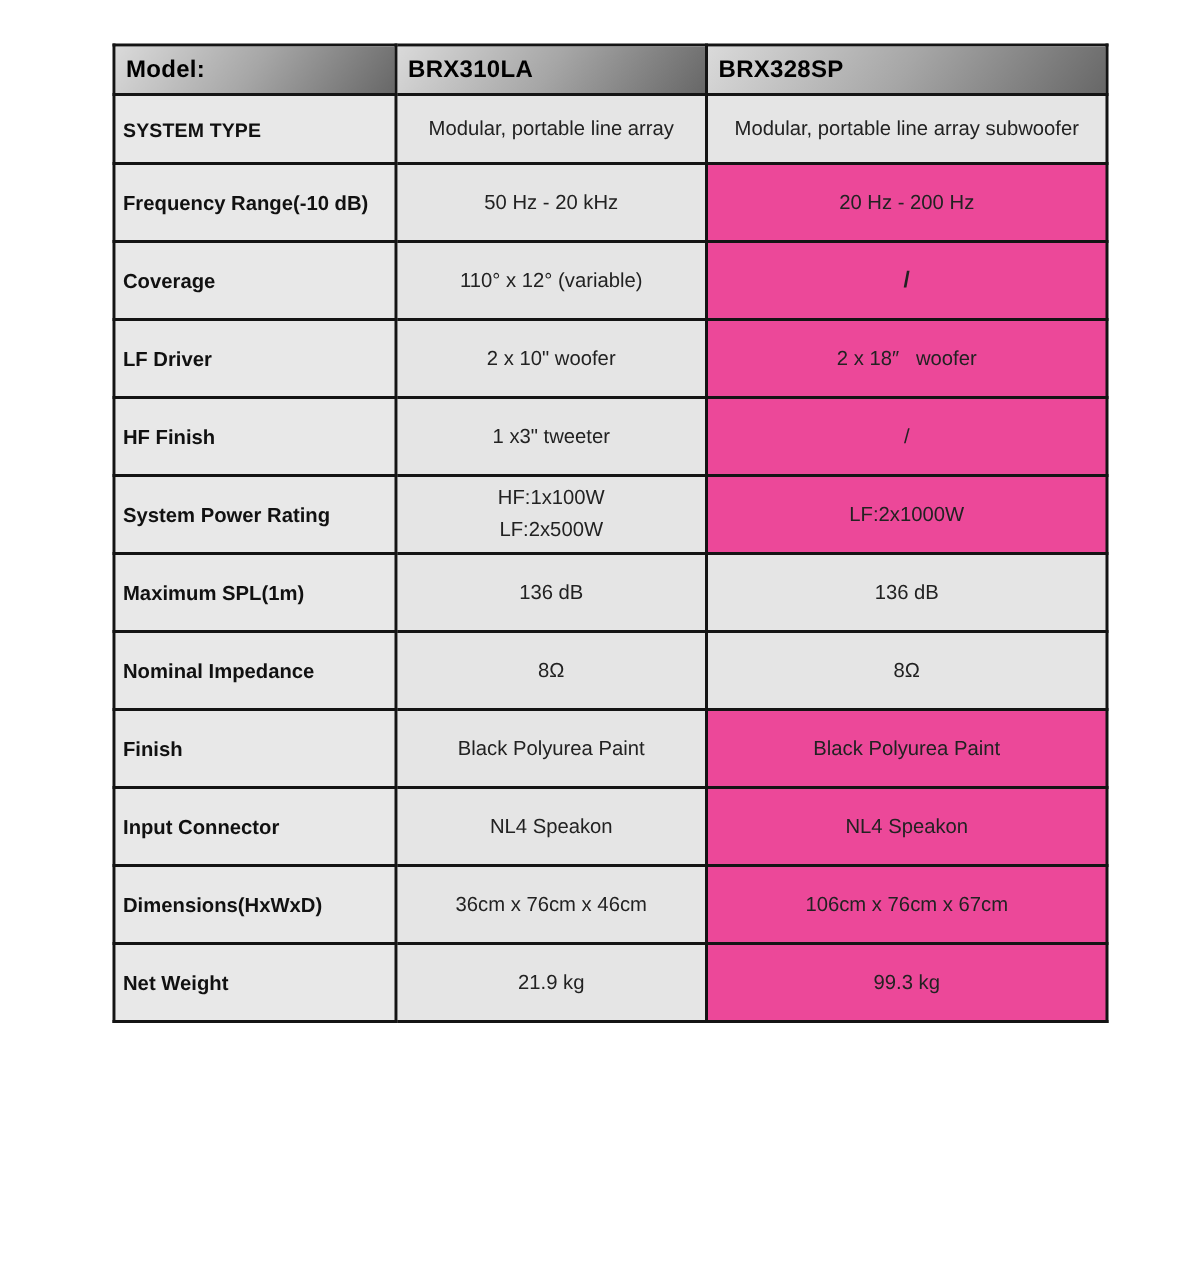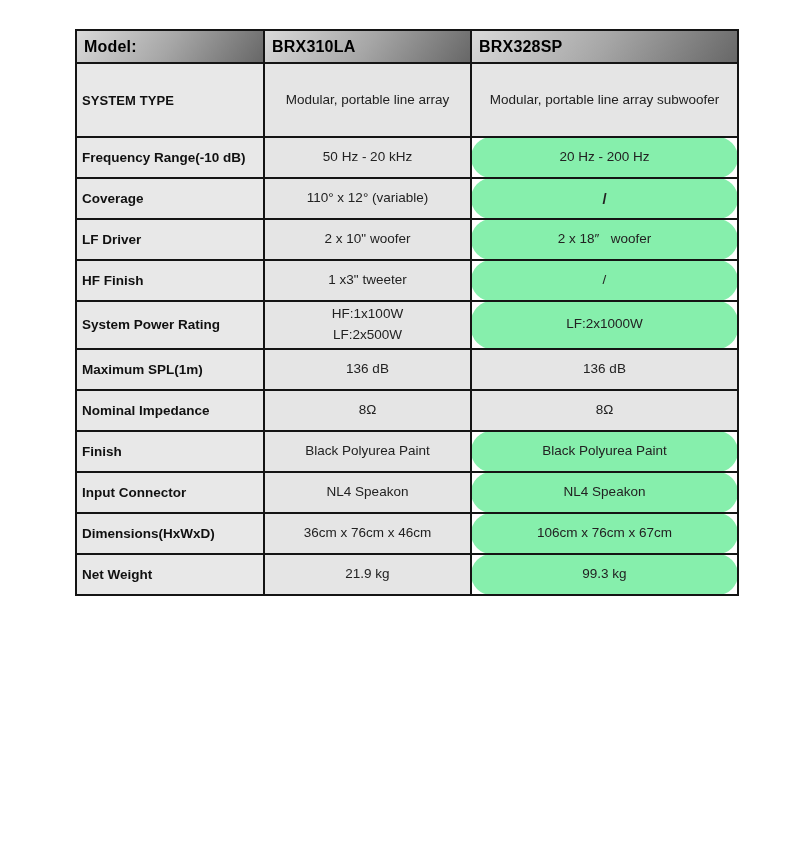--- a/index.html
+++ b/index.html
@@ -33,41 +33,41 @@
       height: 29px;
       background: linear-gradient(125deg, #dadada 0%, #a6a6a6 50%, #676767 100%);
       color: #000000;
       font-size: 16px;
       font-weight: bold;
       text-align: left;
       padding: 1px 7px;
       letter-spacing: 0.2px;
     }
     
-    tr.row { height: 41px; }
-    tr.row-tall { height: 74px; }
+    tr.row { height: 52px; }
+    tr.row-tall { height: 46px; }
     td.label {
       background: #e8e8e8;
       font-weight: bold;
       font-size: 13.5px;
       text-align: left;
       padding: 2px 2px 2px 5px;
       color: #111111;
     }
     td.caps { font-size: 13px; letter-spacing: 0.1px; }
     td.val {
       text-align: center;
       font-size: 13.5px;
       color: #222222;
       white-space: pre-wrap;
       padding: 2px 2px;
       line-height: 1.55;
     }
     td.white { background: #e5e5e5; }
-    td.gray  { background: #86efac; border-radius: 21px; }
+    td.gray  { background: #ec4899; }
     td.bold-slash { font-weight: bold; font-size: 15px; }
   </style>
 </head>
 <body>
 
 <div class="table-wrap">
   <table class="spec">
     <colgroup>
       <col style="width:188px">
       <col style="width:207px">

